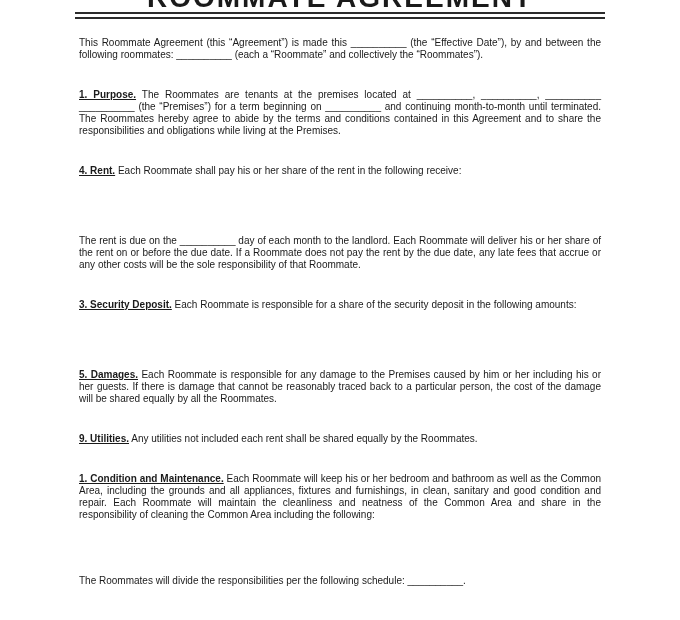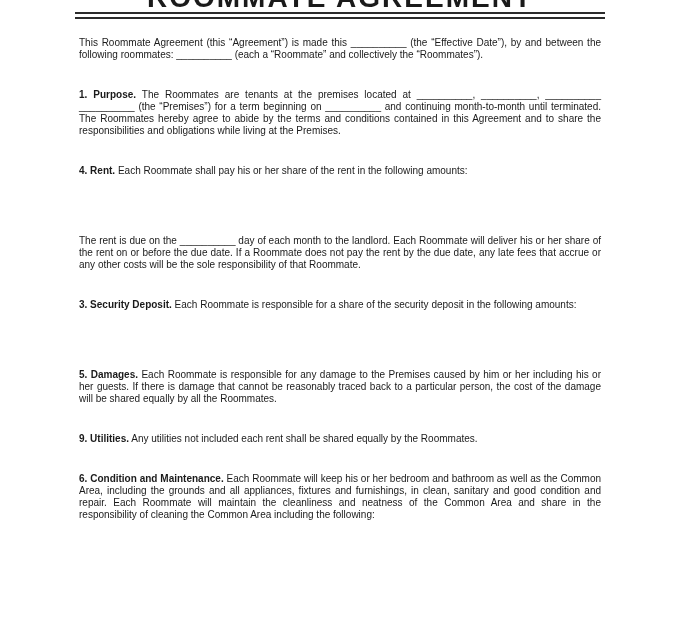--- a/index.html
+++ b/index.html
@@ -36,20 +36,21 @@
     margin: 28px 0 0 0;
     font-size: 10px;
     line-height: 12px;
     text-align: justify;
   }
   .para.intro {
     margin-top: 18px;
   }
   .para strong {
     font-weight: bold;
+    text-decoration: underline;
   }
   .spacer {
     height: 30px;
   }
   .spacer.small {
     height: 26px;
   }
 </style>
 </head>
 <body>
@@ -62,21 +63,21 @@
 
   <p class="para intro">This Roommate Agreement (this “Agreement”) is made this __________ (the “Effective Date”), by and between the following roommates: __________ (each a “Roommate” and collectively the “Roommates”).</p>
 
   <p class="para">
     <strong>1. Purpose.</strong>
     <span>The Roommates are tenants at the premises located at __________, __________, __________ __________ (the “Premises”) for a term beginning on __________ and continuing month-to-month until terminated. The Roommates hereby agree to abide by the terms and conditions contained in this Agreement and to share the responsibilities and obligations while living at the Premises.</span>
   </p>
 
   <p class="para">
     <strong>4. Rent.</strong>
-    <span>Each Roommate shall pay his or her share of the rent in the following amounts:</span>
+    <span>Each Roommate shall pay his or her share of the rent in the following receive:</span>
   </p>
 
   <div class="spacer"></div>
 
   <p class="para">The rent is due on the __________ day of each month to the landlord. Each Roommate will deliver his or her share of the rent on or before the due date. If a Roommate does not pay the rent by the due date, any late fees that accrue or any other costs will be the sole responsibility of that Roommate.</p>
 
   <p class="para">
     <strong>3. Security Deposit.</strong>
     <span>Each Roommate is responsible for a share of the security deposit in the following amounts:</span>
   </p>
@@ -88,20 +89,21 @@
     <strong>5. Damages.</strong>
     <span>Each Roommate is responsible for any damage to the Premises caused by him or her including his or her guests. If there is damage that cannot be reasonably traced back to a particular person, the cost of the damage will be shared equally by all the Roommates.</span>
   </p>
 
   <p class="para">
     <strong>9. Utilities.</strong>
     <span>Any utilities not included each rent shall be shared equally by the Roommates.</span>
   </p>
 
   <p class="para">
-    <strong>6. Condition and Maintenance.</strong>
+    <strong>1. Condition and Maintenance.</strong>
     <span>Each Roommate will keep his or her bedroom and bathroom as well as the Common Area, including the grounds and all appliances, fixtures and furnishings, in clean, sanitary and good condition and repair. Each Roommate will maintain the cleanliness and neatness of the Common Area and share in the responsibility of cleaning the Common Area including the following:</span>
   </p>
 
   <div class="spacer small"></div>
 
+  <p class="para">The Roommates will divide the responsibilities per the following schedule: __________.</p>
 
 </div>
 
 </body></html>

